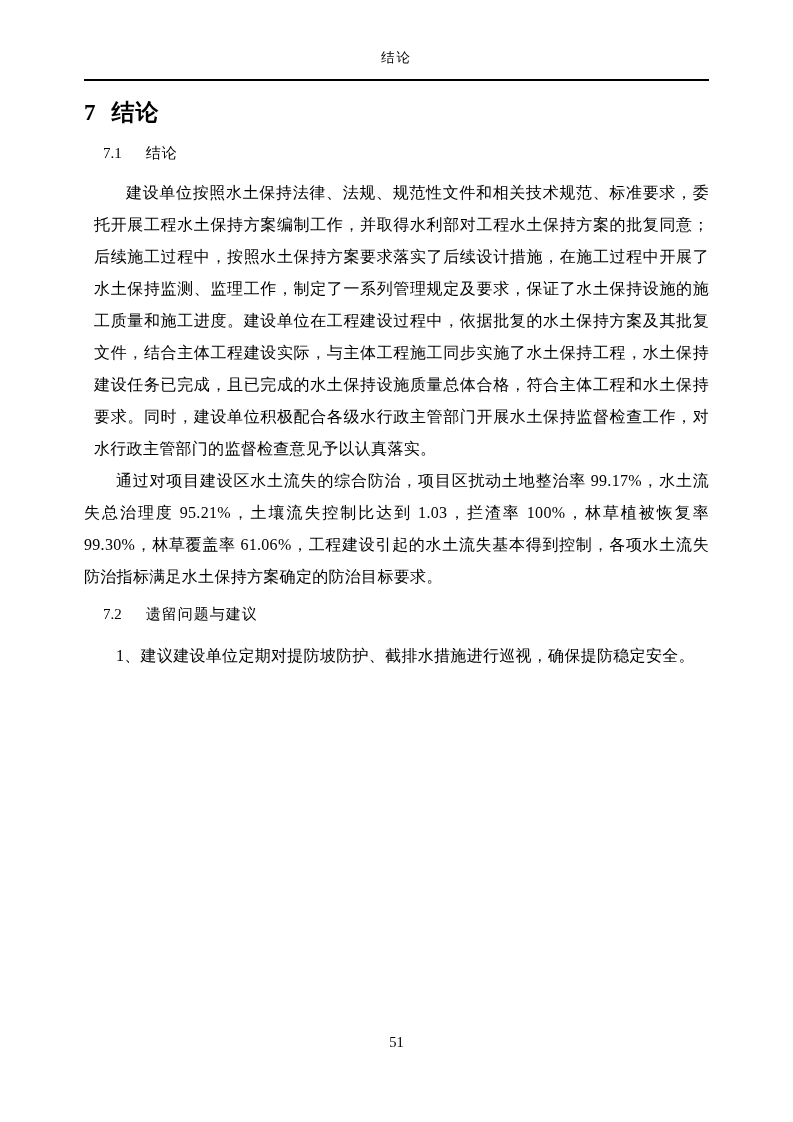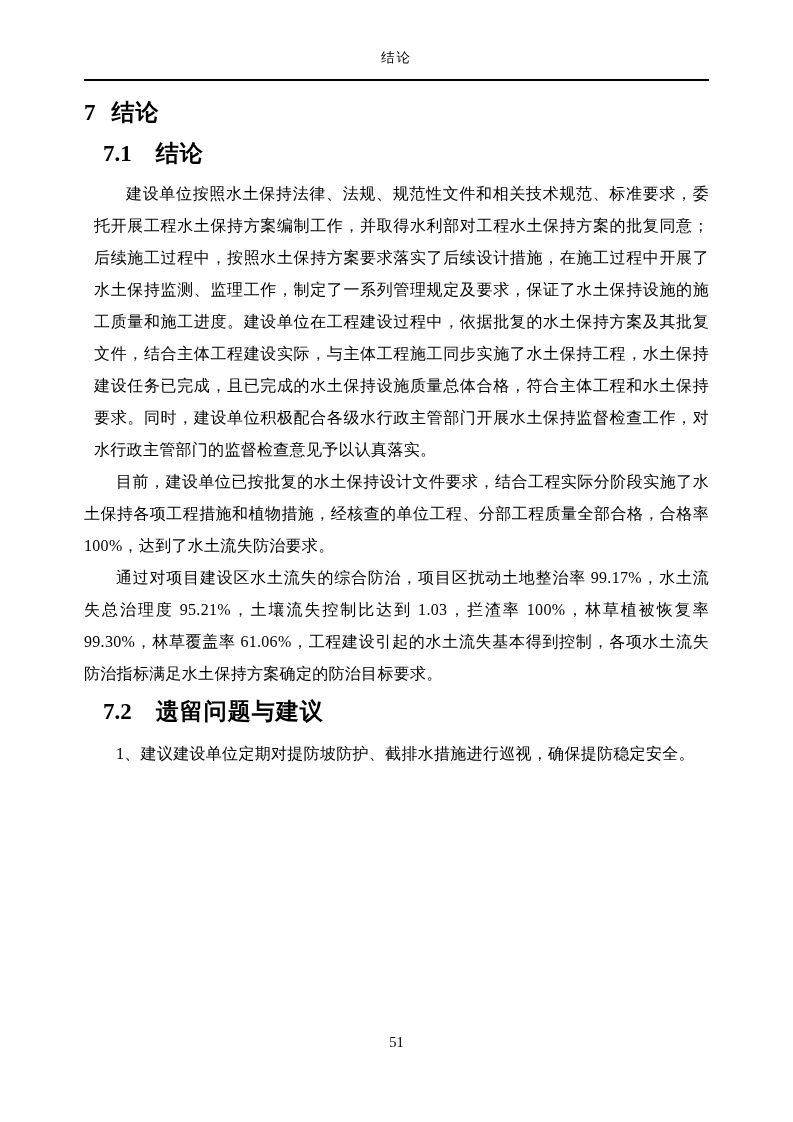--- a/index.html
+++ b/index.html
@@ -42,23 +42,23 @@
     letter-spacing: 1px;
   }
   h1.chapter-title .num,
   h2.section-heading .num {
     font-family: "Liberation Serif", "DejaVu Serif", serif;
     letter-spacing: 0;
   }
   h1.chapter-title .num { margin-right: 16px; }
   h2.section-heading {
     margin: 13px 0 0 19px;
-    font-size: 23px;
+    font-size: 15px;
     line-height: 24px;
-    font-weight: bold;
+    font-weight: normal;
     font-family: "Liberation Sans", "DejaVu Sans", sans-serif;
     letter-spacing: 1px;
   }
   h2.section-heading .num { margin-right: 24px; }
   h2.section-heading.second { margin-top: 9px; }
   .section-body p {
     margin: 0;
     font-size: 16px;
     line-height: 32px;
     text-align: justify;
@@ -91,21 +91,20 @@
   <h1 class="chapter-title">
     <span class="num">7</span><span>结论</span>
   </h1>
 
   <h2 class="section-heading">
     <span class="num">7.1</span><span>结论</span>
   </h2>
 
   <div class="section-body">
     <p class="first">建设单位按照水土保持法律、法规、规范性文件和相关技术规范、标准要求，委托开展工程水土保持方案编制工作，并取得水利部对工程水土保持方案的批复同意；后续施工过程中，按照水土保持方案要求落实了后续设计措施，在施工过程中开展了水土保持监测、监理工作，制定了一系列管理规定及要求，保证了水土保持设施的施工质量和施工进度。建设单位在工程建设过程中，依据批复的水土保持方案及其批复文件，结合主体工程建设实际，与主体工程施工同步实施了水土保持工程，水土保持建设任务已完成，且已完成的水土保持设施质量总体合格，符合主体工程和水土保持要求。同时，建设单位积极配合各级水行政主管部门开展水土保持监督检查工作，对水行政主管部门的监督检查意见予以认真落实。</p>
-    <p>目前，建设单位已按批复的水土保持设计文件要求，结合工程实际分阶段实施了水土保持各项工程措施和植物措施，经核查的单位工程、分部工程质量全部合格，合格率100%，达到了水土流失防治要求。</p>
     <p>通过对项目建设区水土流失的综合防治，项目区扰动土地整治率 99.17%，水土流失总治理度 95.21%，土壤流失控制比达到 1.03，拦渣率 100%，林草植被恢复率 99.30%，林草覆盖率 61.06%，工程建设引起的水土流失基本得到控制，各项水土流失防治指标满足水土保持方案确定的防治目标要求。</p>
   </div>
 
   <h2 class="section-heading second">
     <span class="num">7.2</span><span>遗留问题与建议</span>
   </h2>
 
   <div class="section-body remarks">
     <p>1、建议建设单位定期对提防坡防护、截排水措施进行巡视，确保提防稳定安全。</p>
   </div>

